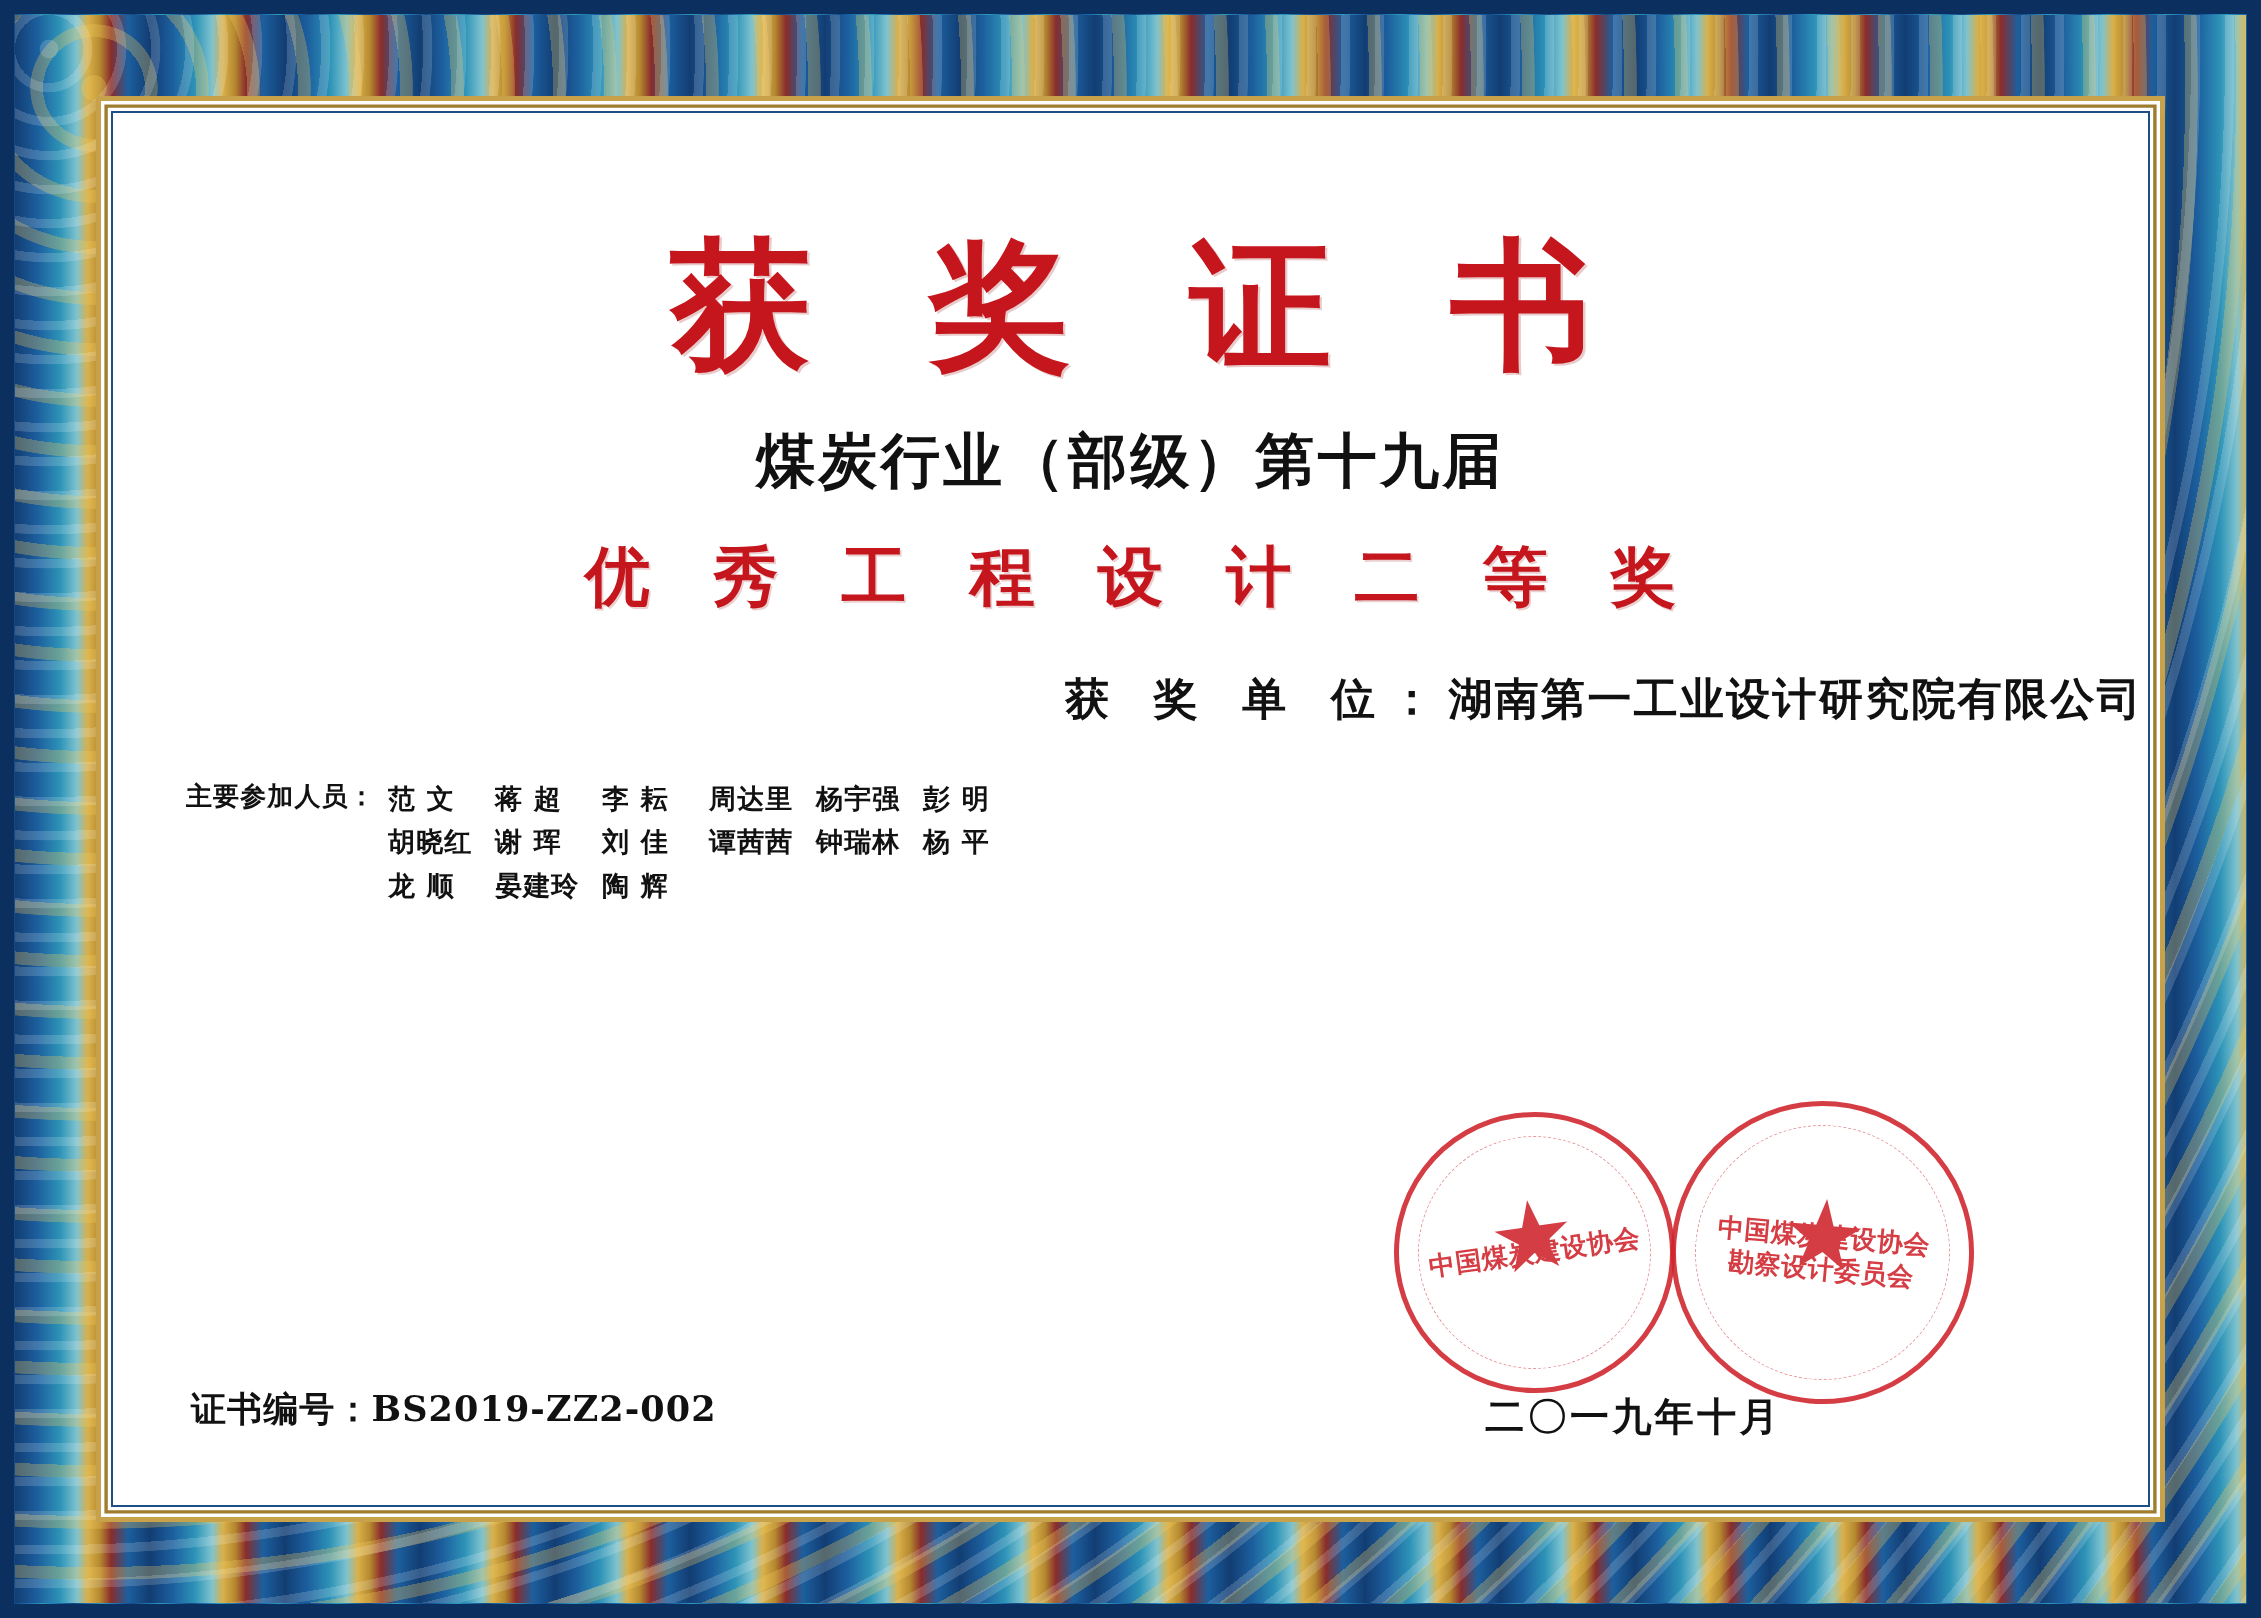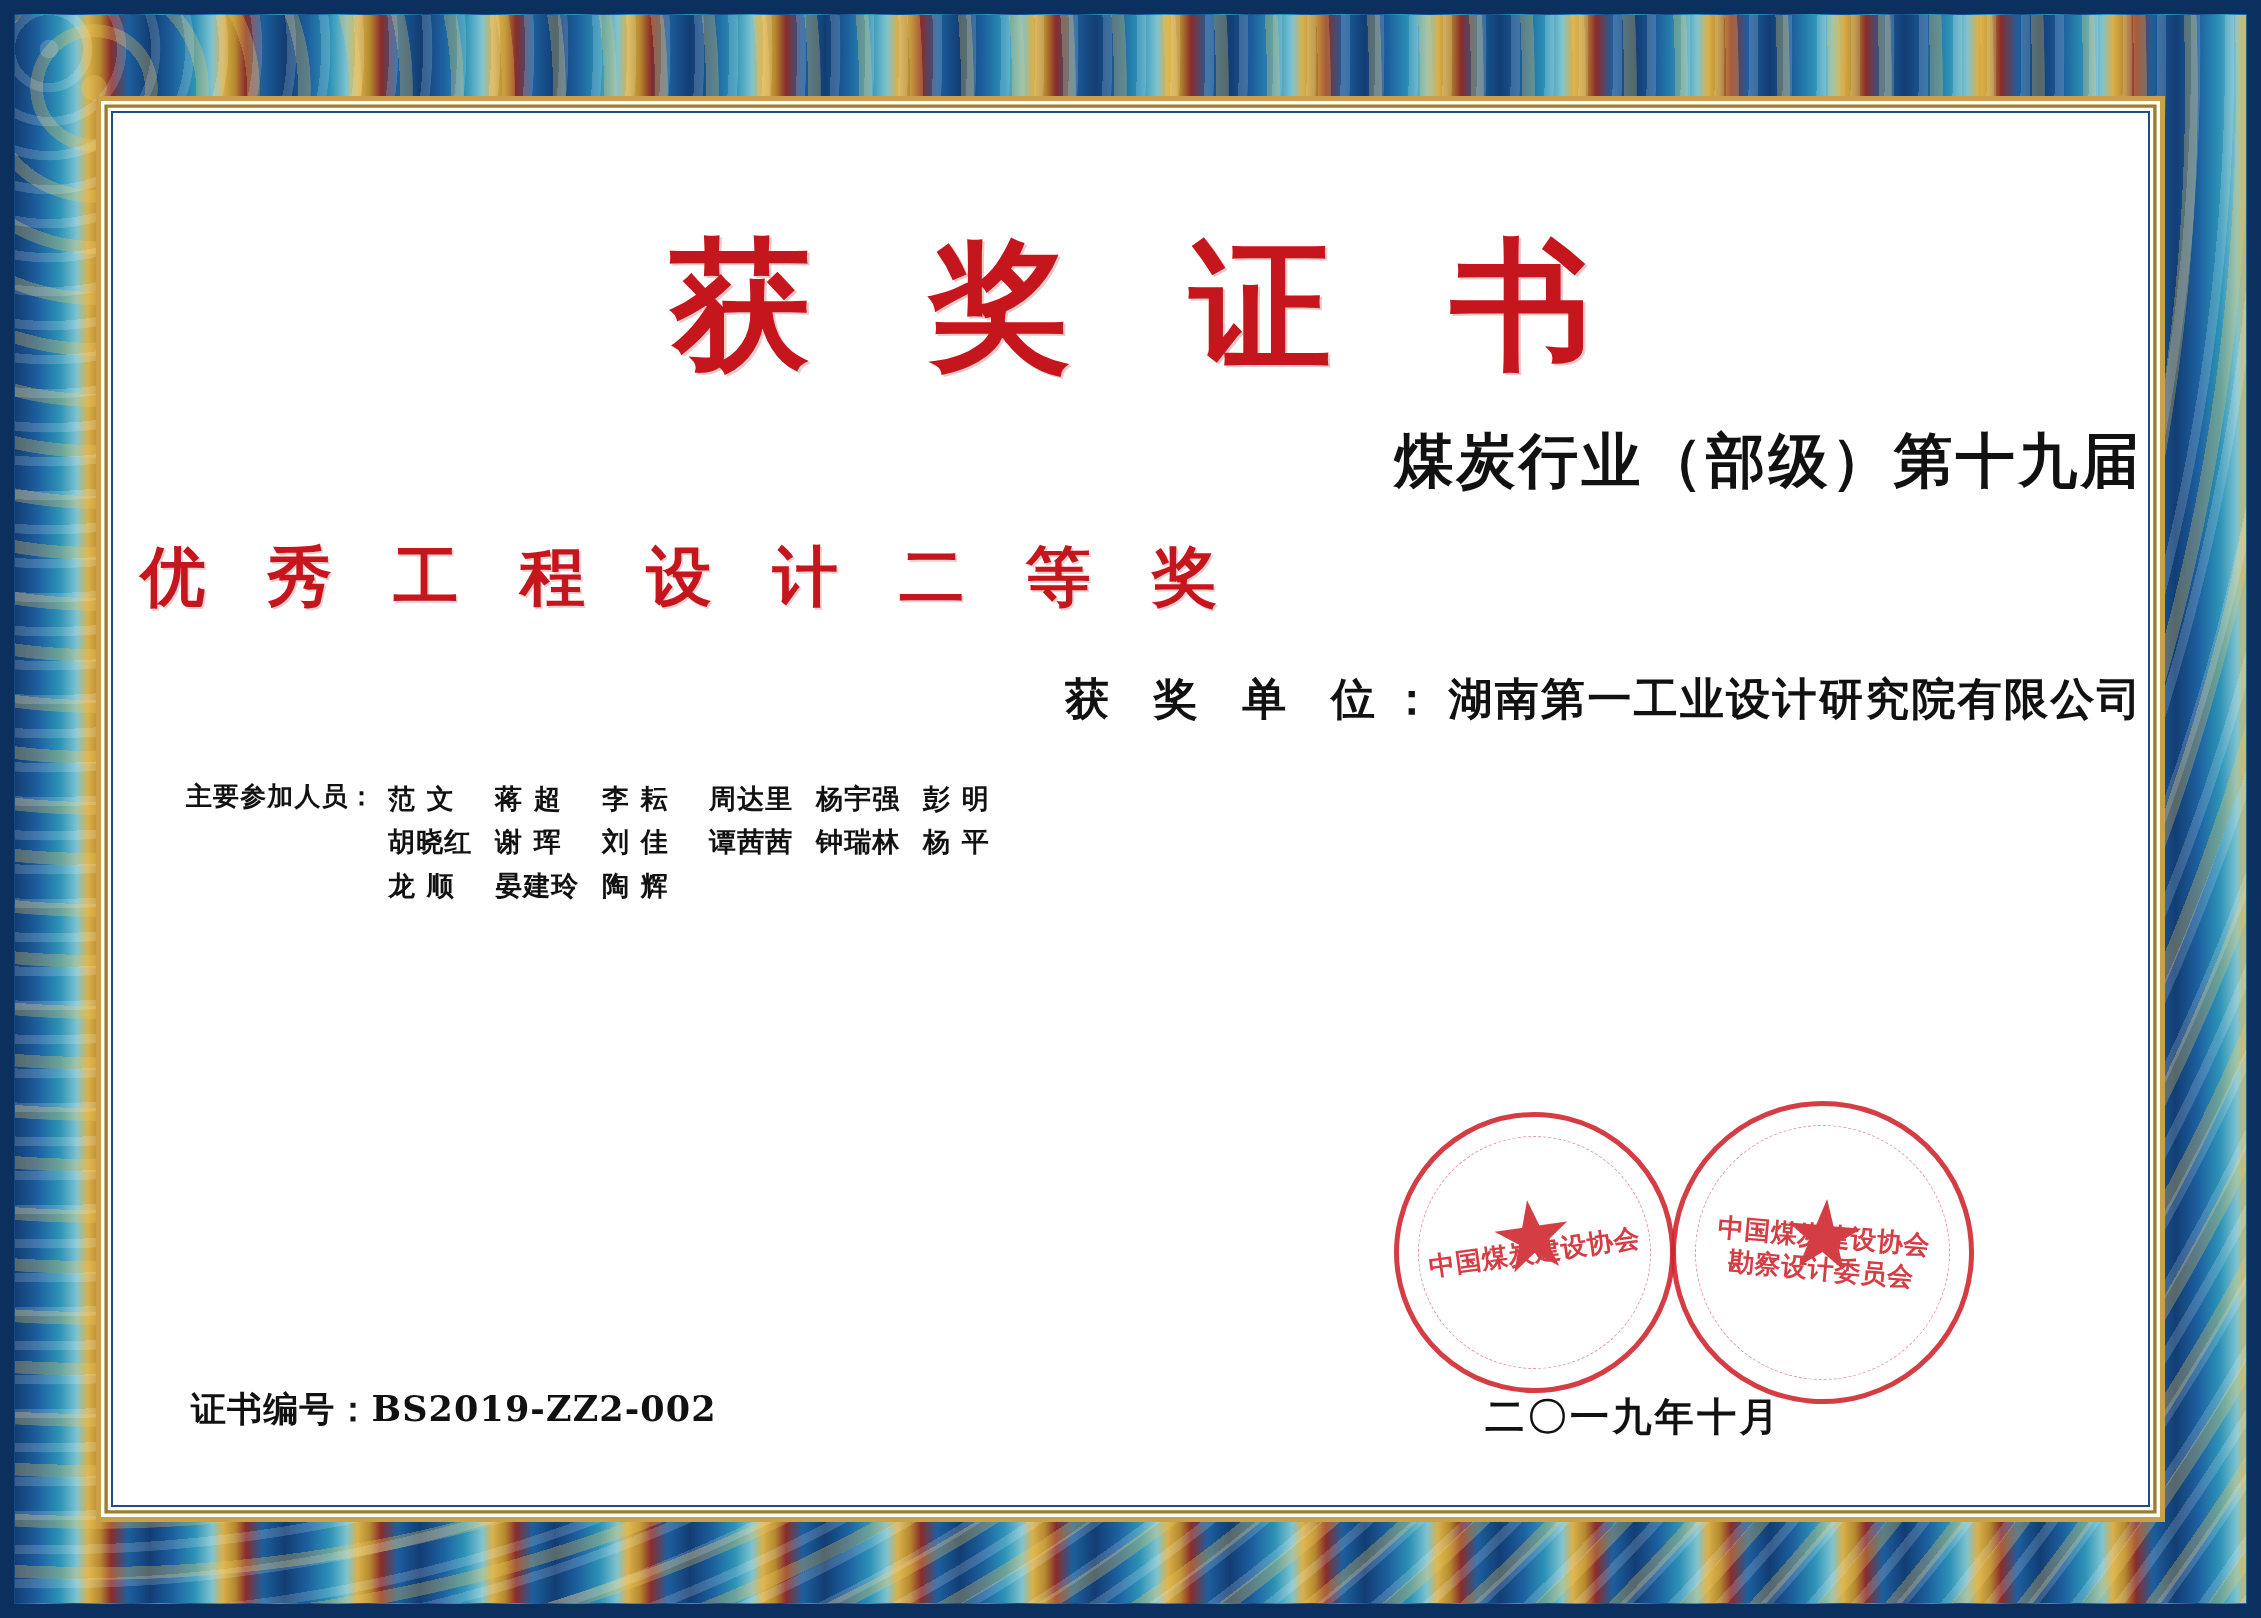--- a/index.html
+++ b/index.html
@@ -88,33 +88,34 @@
     font-family: "DejaVu Serif", "Liberation Serif", serif;
     font-weight: bold;
     font-size: 141px;
     letter-spacing: 35px;
     text-indent: 35px;
     line-height: 1.05;
     text-shadow: 2.3px 2.3px 0 rgba(150,20,20,0.22);
   }
 
   .subtitle-1 {
-    text-align: right;
+    text-align: center;
     margin-top: 43px;
     color: #111111;
     font-family: "DejaVu Serif", "Liberation Serif", serif;
     font-weight: bold;
     font-size: 59px;
     letter-spacing: 3.4px;
   }
 
   .subtitle-2 {
+    text-align: center;
     margin-top: 30.5px;
     color: #c4161c;
-    font-family: Liberation Serif, serif;
+    font-family: Liberation Sans, sans-serif;
     font-weight: bold;
     font-size: 65px;
     letter-spacing: 22.6px;
     text-indent: 22.6px;
     text-shadow: 1.7px 1.7px 0 rgba(150,20,20,0.20);
   }
 
   .field-row {
     margin-top: 54px;
     padding-left: 85px;

